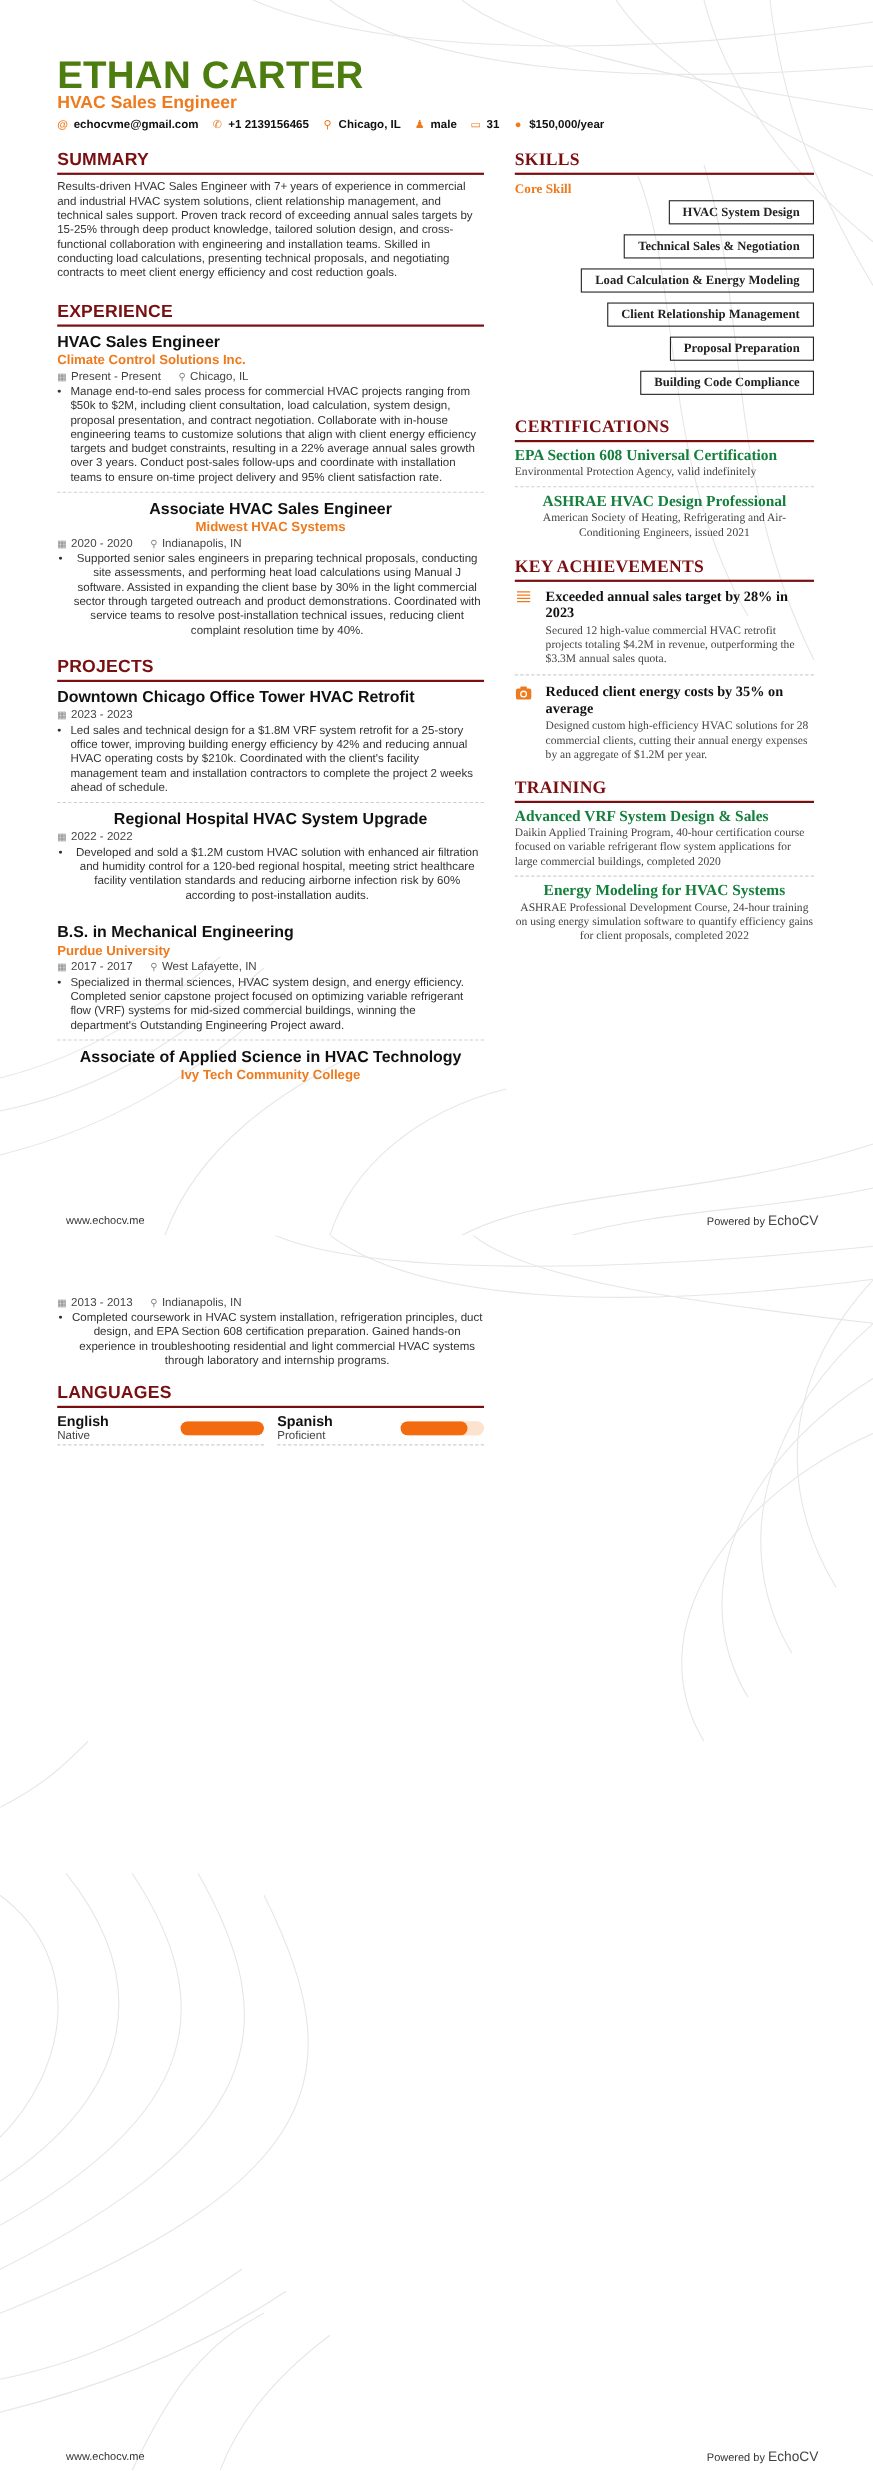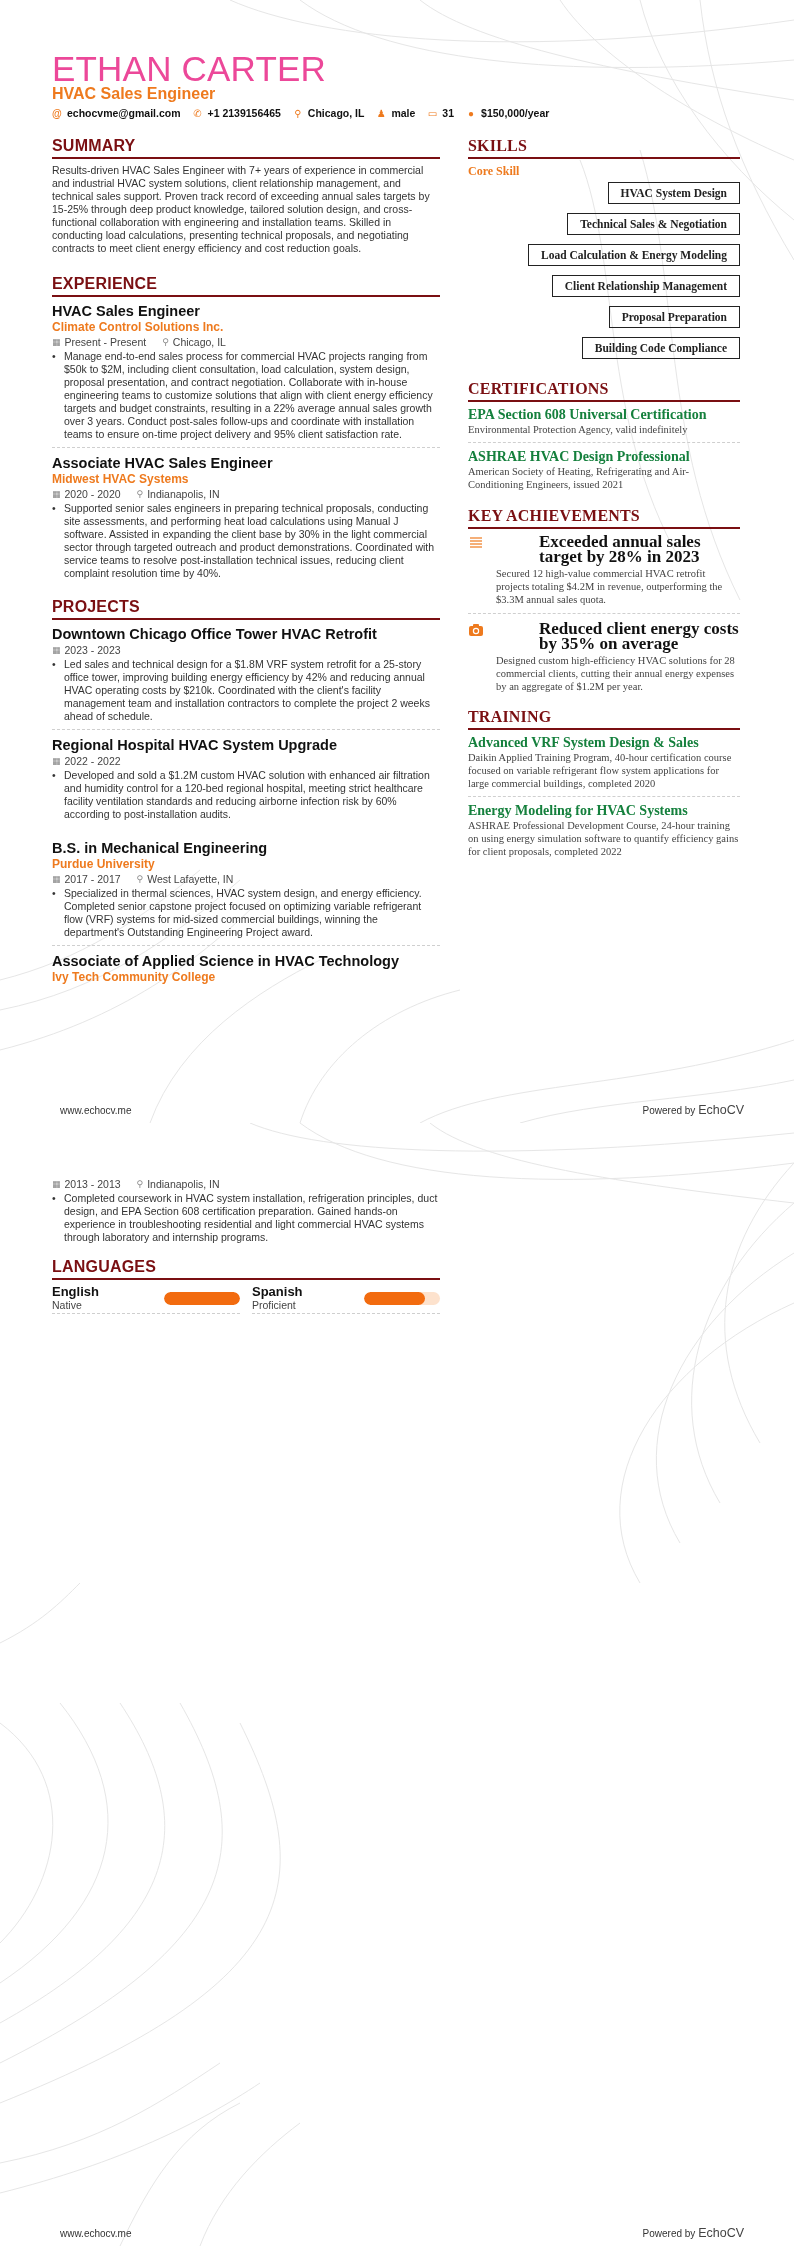--- a/index.html
+++ b/index.html
@@ -2,53 +2,53 @@
 <html><head>
 <meta charset="utf-8">
 <style>
   * { box-sizing: border-box; margin: 0; padding: 0; }
   body { width: 794px; height: 2246px; background: #ffffff; font-family: "Liberation Sans", "DejaVu Sans", sans-serif; color: #222; position: relative; overflow: hidden; }
   .page { position: absolute; left: 0; width: 794px; background: #fff; overflow: hidden; }
   .page1 { top: 0; height: 1123px; }
   .page2 { top: 1123px; height: 1123px; }
   .bg-lines { position: absolute; inset: 0; pointer-events: none; }
 
-  .name { position: absolute; left: 52px; top: 50px; font-size: 35px; font-weight: 400; letter-spacing: 0.2px; color: #ec4899; line-height: 38px; }
+  .name { position: absolute; left: 52px; top: 50px; font-size: 35px; font-weight: 700; letter-spacing: 0.2px; color: #4d7c0f; line-height: 38px; }
   .job-title { position: absolute; left: 52px; top: 85px; font-size: 16px; font-weight: 700; color: #ee7a1e; }
   .contact { position: absolute; left: 52px; top: 107px; display: flex; gap: 12px; align-items: center; font-size: 10.5px; font-weight: 700; color: #111; }
   .contact .ci { display: flex; align-items: center; gap: 5px; }
   .contact .ic { color: #ee7a1e; font-size: 10px; width: 10px; text-align: center; }
 
   .col-left { position: absolute; left: 52px; width: 388px; }
   .col-right { position: absolute; left: 468px; width: 272px; }
 
   .sec-h { font-size: 16px; font-weight: 700; color: #7a0f12; letter-spacing: 0.2px; padding-bottom: 2px; border-bottom: 2px solid #7a0f12; margin-bottom: 5px; line-height: 18px; }
   .para { font-size: 10.5px; line-height: 13px; color: #333; }
 
   .item { padding-bottom: 6px; margin-bottom: 6px; border-bottom: 1px dashed #cfcfcf; }
-  .item.last { border-bottom: none; }
+  .item.last { border-bottom: none; text-align: center; }
   .item-title { font-size: 14.5px; font-weight: 700; color: #111; line-height: 18px; }
   .item-sub { font-size: 12px; font-weight: 700; color: #ee7a1e; line-height: 15px; }
   .meta { font-size: 10.5px; color: #444; display: flex; gap: 16px; line-height: 13px; margin: 1px 0 1px 0; }
   .meta .m { display: flex; align-items: center; gap: 4px; }
   .meta .mi { color: #888; font-size: 9px; }
   .bullet { display: flex; gap: 6px; font-size: 10.5px; line-height: 13px; color: #333; }
   .bullet .dot { width: 6px; flex: none; }
 
   .skill-label { font-size: 12px; font-weight: 700; color: #ee7a1e; margin: 2px 0 3px 0; }
   .chip { display: inline-block; border: 1.5px solid #222; padding: 3px 12px; font-size: 11.5px; font-weight: 700; color: #222; margin: 0 0 9px 2px; line-height: 14px; }
   .chips { display: flex; flex-direction: column; align-items: flex-end; }
 
   .cert-title { font-size: 14px; font-weight: 700; color: #15803d; line-height: 16px; }
   .cert-desc { font-size: 10.5px; color: #444; line-height: 13px; }
 
   .ach { display: flex; gap: 12px; padding-bottom: 7px; margin-bottom: 7px; border-bottom: 1px dashed #cfcfcf; }
   .ach.last { border-bottom: none; }
   .ach-icon { width: 16px; flex: none; color: #ee7a1e; font-size: 14px; text-align: center; padding-top: 2px; }
-  .ach-title { font-size: 17px; font-weight: 700; color: #111; line-height: 15px; margin-left: 43px; }
+  .ach-title { font-size: 13px; font-weight: 700; color: #111; line-height: 15px; }
   .ach-desc { font-size: 10.5px; color: #444; line-height: 13px; margin-top: 3px; }
 
   .footer-l { position: absolute; left: 60px; font-size: 10px; color: #333; }
   .footer-r { position: absolute; right: 50px; font-size: 10px; color: #333; }
   .footer-r .brand { font-size: 12.5px; color: #444; }
 
   .langs { display: flex; gap: 12px; }
   .lang { flex: 1; display: flex; justify-content: space-between; align-items: center; border-bottom: 1px dashed #cfcfcf; padding-bottom: 2px; }
   .lang-name { font-size: 13px; font-weight: 700; color: #111; line-height: 14px; }
   .lang-level { font-size: 10.5px; color: #444; line-height: 12px; }

